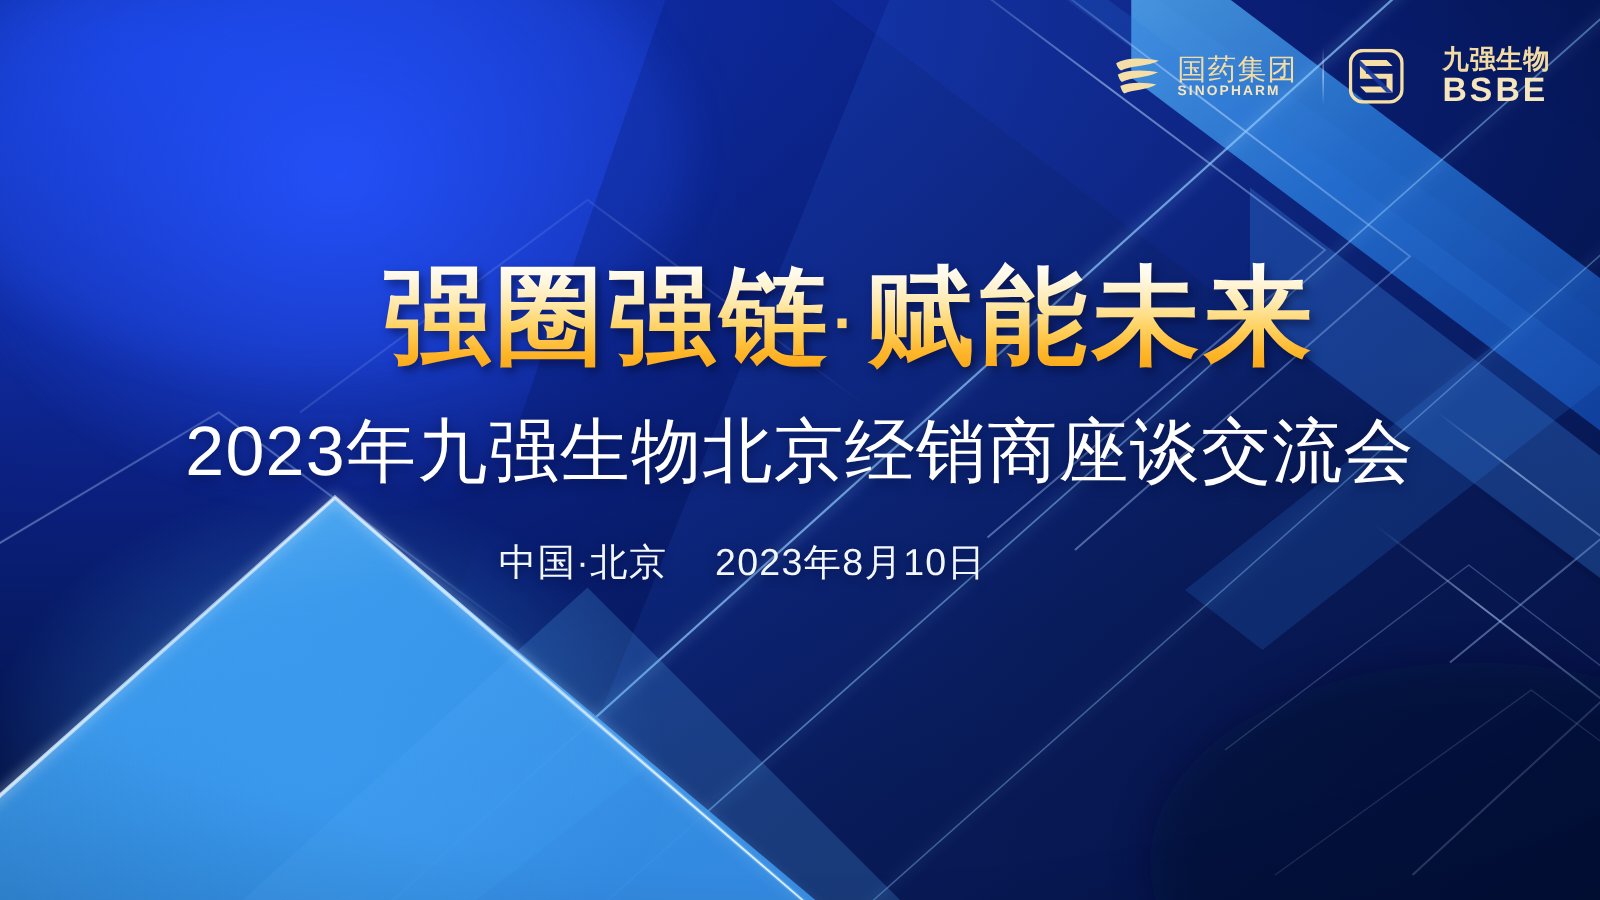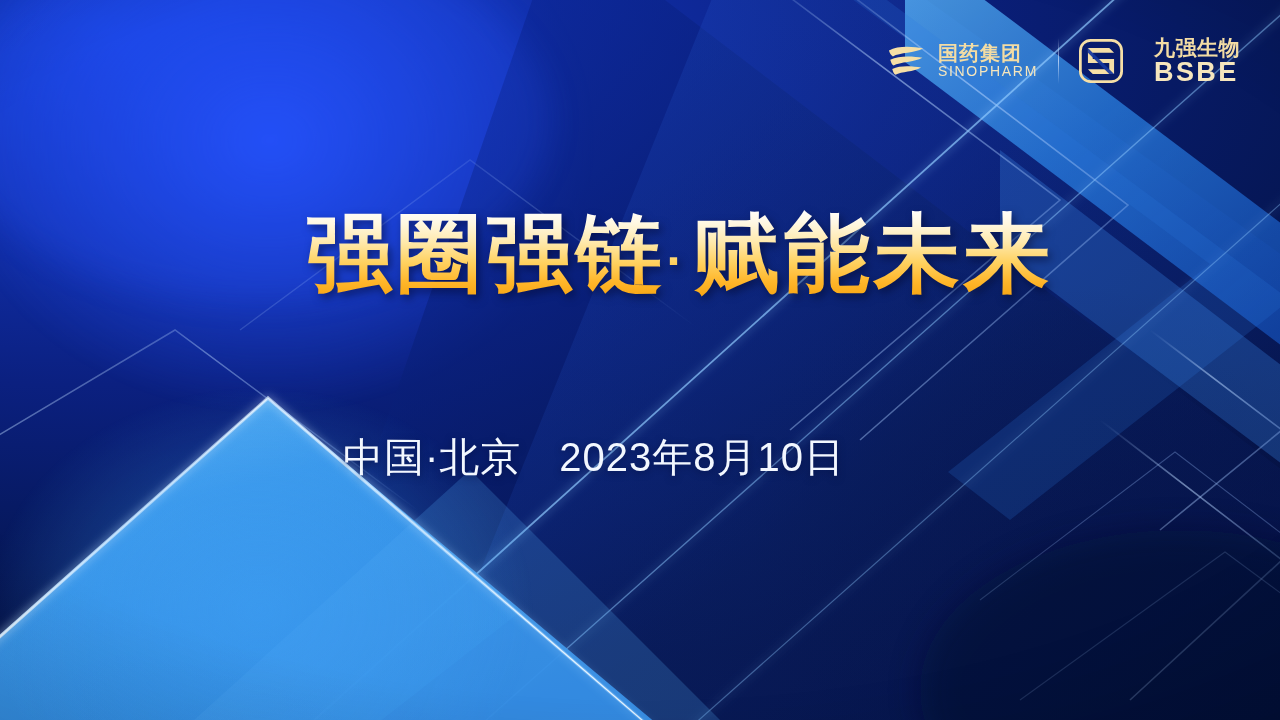--- a/index.html
+++ b/index.html
@@ -43,25 +43,25 @@
   .logo-bar{
     position:absolute; top:36px; right:40px;
     display:flex; align-items:center; gap:20px;
     z-index:6;
   }
   .logo-block{ display:flex; align-items:center; gap:11px; }
 
   .sino-mark{ width:42px; height:42px; flex:0 0 auto; }
   .sino-words{ display:flex; flex-direction:column; justify-content:center; }
   .sino-cn{
-    font-size:20px; font-weight:bold; letter-spacing:1px;
+    font-size:23px; font-weight:normal; letter-spacing:1px;
     color:#f3dca4; line-height:1.08; white-space:nowrap;
   }
   .sino-en{
-    font-size:14px; font-weight:normal; letter-spacing:1.7px;
+    font-size:11px; font-weight:bold; letter-spacing:1.7px;
     color:#f6e6bd; line-height:1.1; white-space:nowrap;
   }
 
   .logo-divider{
     width:1px; height:46px;
     background:linear-gradient(to bottom, rgba(225,235,255,0), rgba(215,230,255,.75), rgba(225,235,255,0));
   }
 
   .bsbe-mark{ width:44px; height:44px; flex:0 0 auto; }
   .bsbe-words{ display:flex; flex-direction:column; justify-content:center;margin-left:20px; }
@@ -110,21 +110,21 @@
     letter-spacing:1px;
     line-height:1.12;
     white-space:nowrap;
     color:#ffffff;
     text-shadow:0 3px 9px rgba(2,12,52,.55);
   }
 
   .meta{
     position:absolute; left:0; top:430px; width:1188px;
     text-align:center;
-    font-size:40px; font-weight:300;
+    font-size:30px; font-weight:300;
     letter-spacing:1px;
     white-space:nowrap;
     color:#f2f7ff;
     text-shadow:0 2px 7px rgba(2,12,52,.5);
   }
   .meta .gap{ display:inline-block; width:38px; }
 </style>
 </head>
 <body>
 
@@ -268,20 +268,21 @@
       </div>
     </div>
   </div>
 
   <div class="content">
 
     <div class="headline">
       <span>强圈强链</span><span class="sep">·</span><span>赋能未来</span>
     </div>
 
+    <div class="subtitle">2023年九强生物北京经销商座谈交流会</div>
 
     <div class="meta">
       <span>中国·北京</span><span class="gap"></span><span>2023年8月10日</span>
     </div>
 
   </div>
 
 </div>
 
 </body></html>

